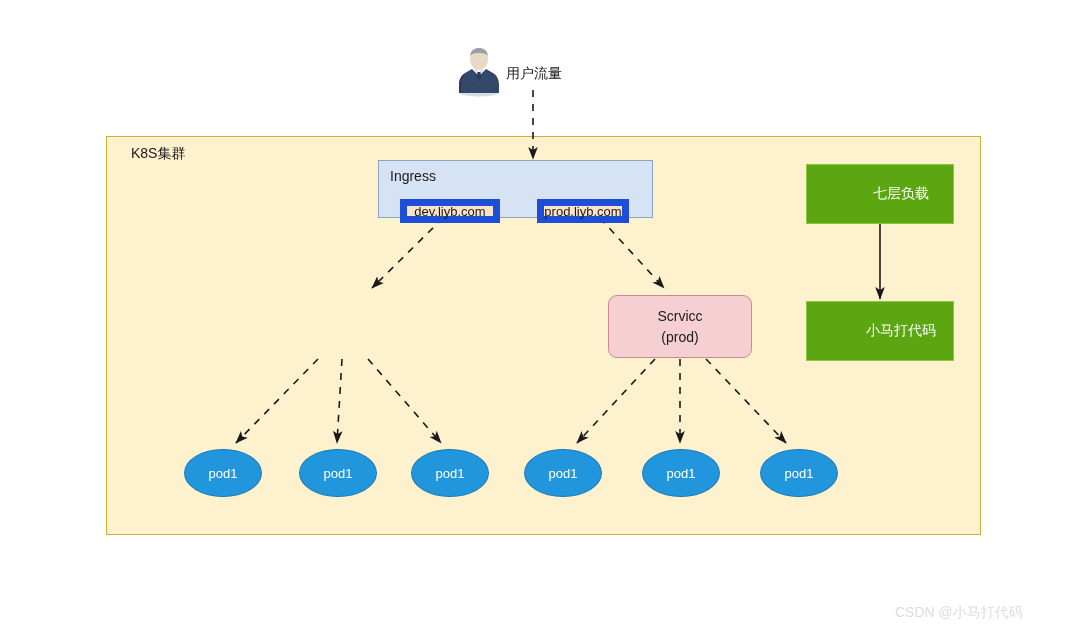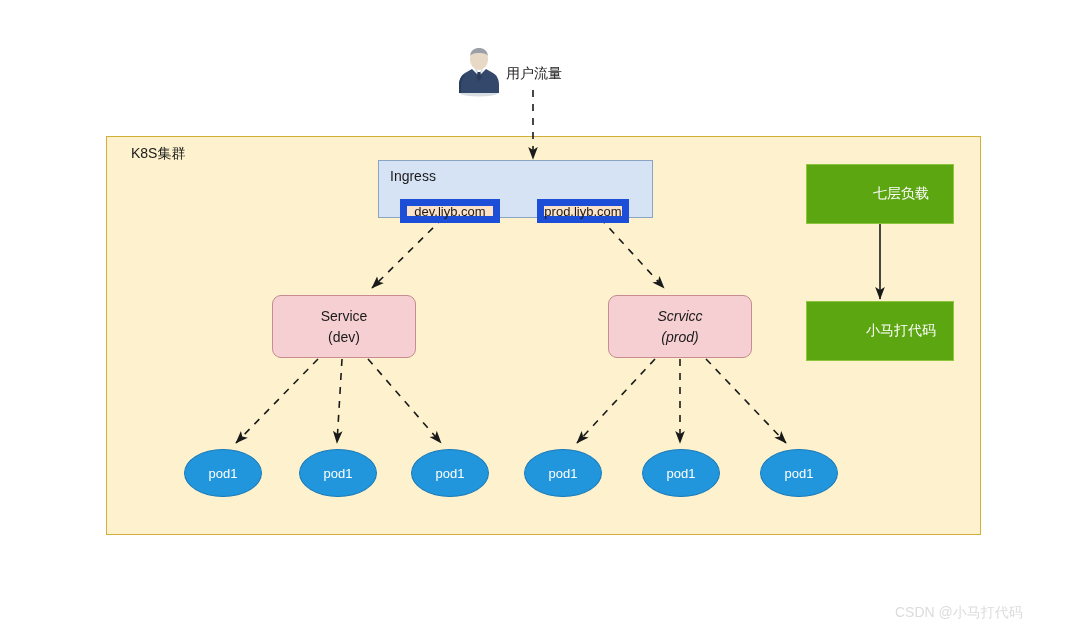--- a/index.html
+++ b/index.html
@@ -93,21 +93,21 @@
     box-sizing: border-box;
     display: flex;
     flex-direction: column;
     align-items: center;
     justify-content: center;
     font-size: 14px;
     color: #1a1a1a;
     line-height: 1.45;
   }
   #service-dev { left: 272px; }
-  #service-prod { left: 608px; font-style: italic; }
+  #service-prod { left: 608px; }
 
   
   .pod-ellipse {
     width: 78px;
     height: 48px;
     top: 449px;
     background: #2196dd;
     border: 1px solid #1b7bb8;
     border-radius: 50%;
     box-sizing: border-box;
@@ -195,24 +195,20 @@
     <path d="M22.6 27 L25.4 27 L26.4 33 L24 36 L21.6 33 z" fill="#2b3c5a"></path>
     <path d="M10 30 c-3 3 -4 7 -4 11 l0 7 L4 48 l0 -8 c0 -5 2 -9 6 -10 z" fill="#2a3a57"></path>
   </svg>
   <div class="abs" id="user-traffic-label">用户流量</div>
 
   <div class="abs" id="ingress-box"></div>
   <div class="abs" id="ingress-title">Ingress</div>
   <div class="abs ingress-host" id="ingress-host-dev">dev.liyb.com</div>
   <div class="abs ingress-host" id="ingress-host-prod">prod.liyb.com</div>
 
-  <div class="abs service-box" id="service-dev">
-    <span>Service</span>
-    <span>(dev)</span>
-  </div>
   <div class="abs service-box" id="service-prod">
     <span>Scrvicc</span>
     <span>(prod)</span>
   </div>
 
   <div class="abs pod-ellipse" style="left:184px">pod1</div>
   <div class="abs pod-ellipse" style="left:299px">pod1</div>
   <div class="abs pod-ellipse" style="left:411px">pod1</div>
   <div class="abs pod-ellipse" style="left:524px">pod1</div>
   <div class="abs pod-ellipse" style="left:642px">pod1</div>

